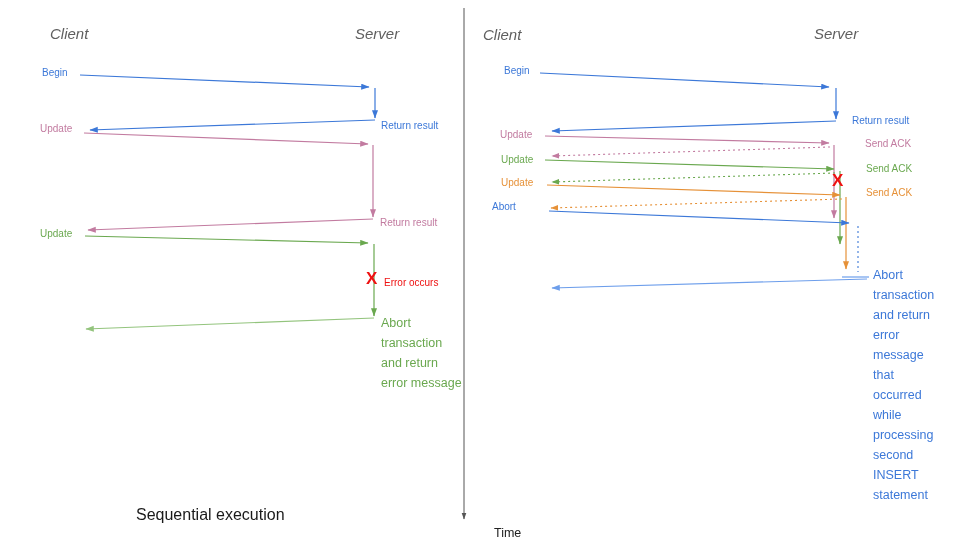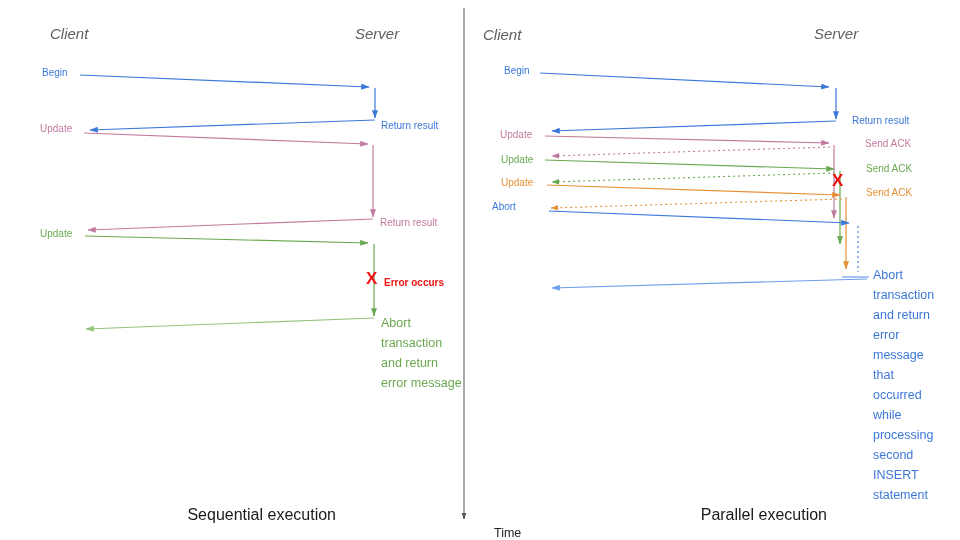--- a/index.html
+++ b/index.html
@@ -7,21 +7,21 @@
   .stage{position:relative;width:800px;height:540px;}
   svg.lines{position:absolute;left:0;top:0;width:960px;height:540px;}
   .lbl{position:absolute;font-size:10px;line-height:14px;white-space:nowrap;}
   .hdr{font-style:italic;font-size:15px;color:#5f5f5f;}
   .blue{color:var(--c-blue,#3c78d8);}
   .pink{color:var(--c-pink,#c27ba0);}
   .green{color:var(--c-green,#6aa84f);}
   .orange{color:var(--c-orange,#e69138);}
   .red{color:var(--c-red,#ee1111);}
   .multiline{white-space:pre-line;font-size:12.5px;line-height:20px;}
-  .caption{font-size:16px;color:#1a1a1a;width:200px;text-align:right;white-space:nowrap;}
+  .caption{font-size:16px;color:#1a1a1a;width:200px;text-align:left;white-space:nowrap;}
   .xmark{font-size:17px;font-weight:bold;}
   .timelbl{font-size:12.5px;color:#222222;margin-left:44px;}
   line{stroke-width:1.2;fill:none;}
   .s-blue{stroke:var(--c-blue,#3c78d8);}
   .s-blue-lt{stroke:var(--c-blue-lt,#6d9eeb);}
   .s-pink{stroke:var(--c-pink,#c27ba0);}
   .s-green{stroke:var(--c-green,#6aa84f);}
   .s-green-lt{stroke:var(--c-green-lt,#93c47d);}
   .s-orange{stroke:var(--c-orange,#e69138);}
   .s-axis{stroke:var(--c-axis,#555555);stroke-width:1;}
@@ -94,21 +94,21 @@
   </svg>
 
   <div class="lbl hdr" style="left:50px;top:27px;">Client</div>
   <div class="lbl hdr" style="left:355px;top:27px;">Server</div>
   <div class="lbl blue" style="left:42px;top:66px;">Begin</div>
   <div class="lbl blue" style="left:381px;top:119px;">Return result</div>
   <div class="lbl pink" style="left:40px;top:122px;">Update</div>
   <div class="lbl pink" style="left:380px;top:216px;">Return result</div>
   <div class="lbl green" style="left:40px;top:227px;">Update</div>
   <div class="lbl red xmark" style="left:366px;top:272px;">X</div>
-  <div class="lbl red" style="left:384px;top:276px;font-weight:bold;">Error occurs</div>
+  <div class="lbl red" style="left:384px;top:276px;">Error occurs</div>
   <div class="lbl green multiline" style="left:381px;top:313px;">Abort
 transaction
 and return
 error message</div>
   <div class="lbl caption" style="left:136px;top:508px;">Sequential execution</div>
 
   <div class="lbl hdr" style="left:483px;top:28px;">Client</div>
   <div class="lbl hdr" style="left:814px;top:27px;">Server</div>
   <div class="lbl blue" style="left:504px;top:64px;">Begin</div>
   <div class="lbl blue" style="left:852px;top:114px;">Return result</div>
@@ -123,17 +123,16 @@
   <div class="lbl blue multiline" style="left:873px;top:265px;">Abort
 transaction
 and return
 error message
 that occurred
 while
 processing
 second
 INSERT
 statement</div>
-  <div class="lbl caption" style="left:627px;top:508px;">Parallel execution</div>
 
   <div class="lbl timelbl" style="left:450px;top:526px;">Time</div>
 
 </div>
 
 </body></html>

